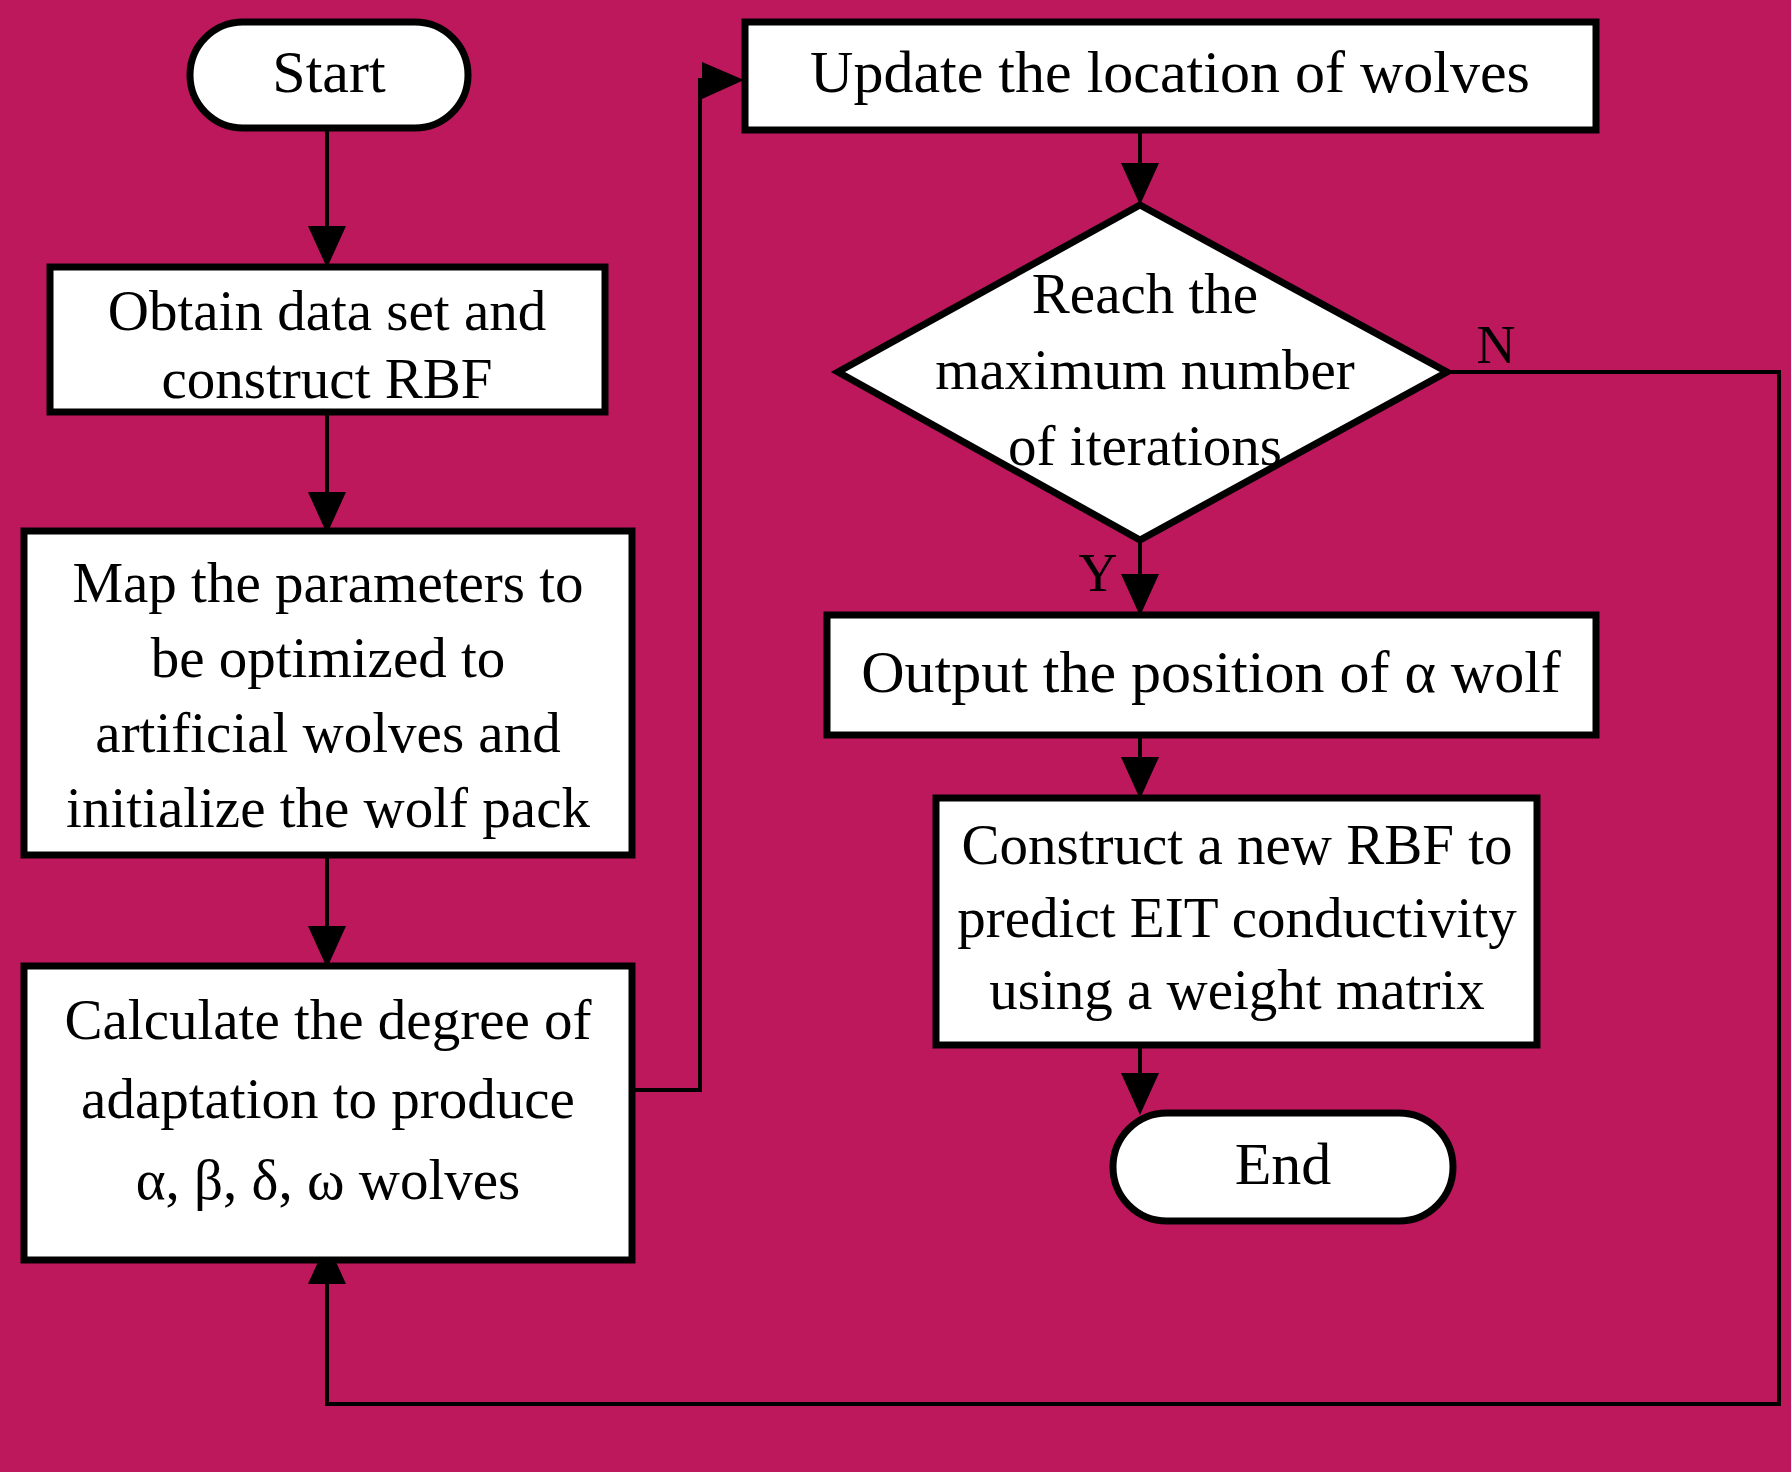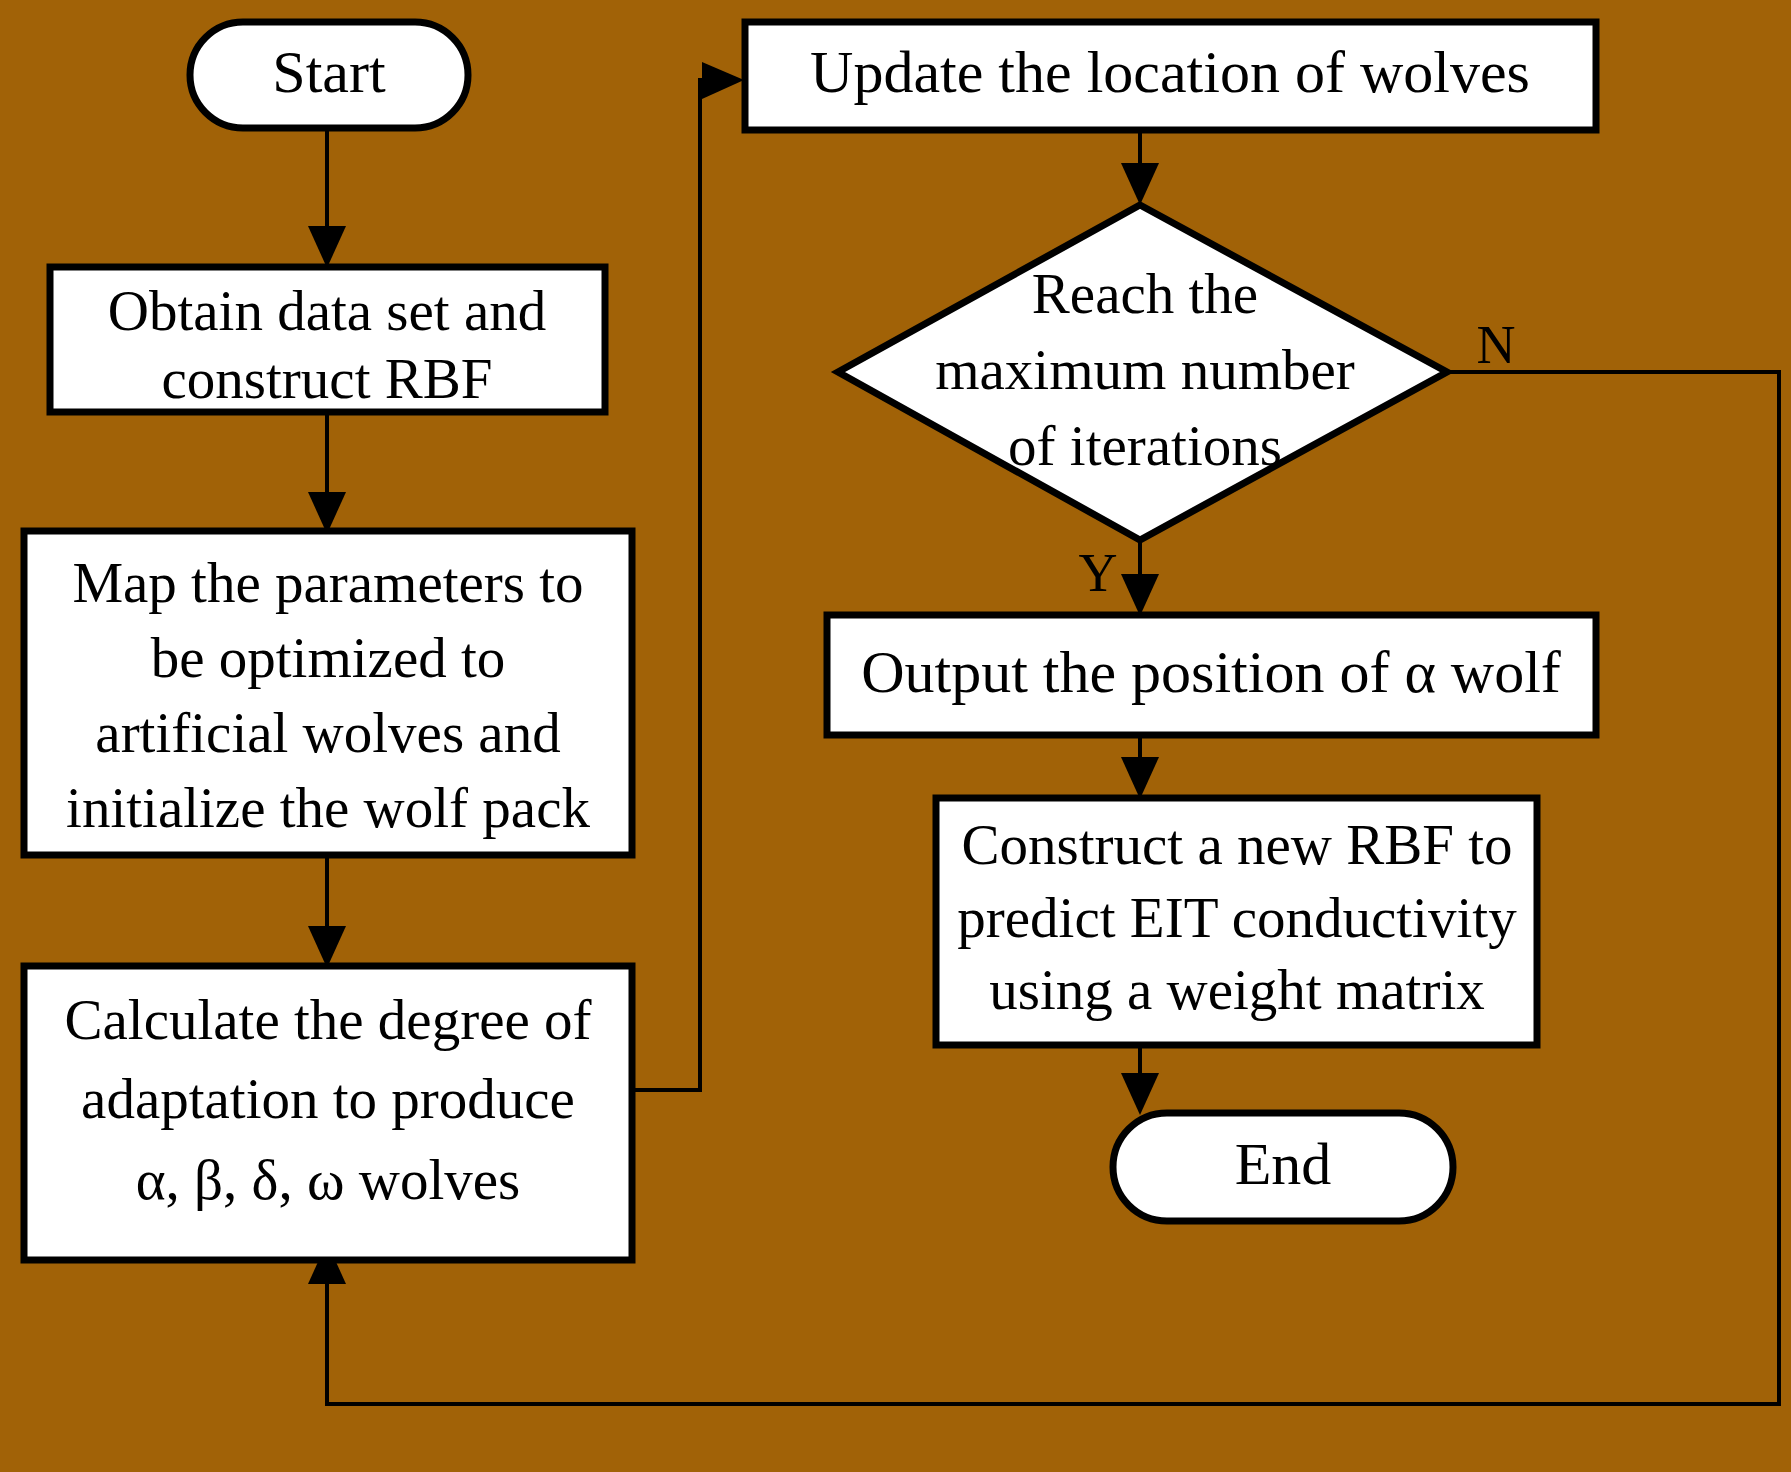--- a/index.html
+++ b/index.html
@@ -4,21 +4,21 @@
 <style>
   html, body {
     margin: 0;
     padding: 0;
     background: #ffffff;
   }
   #page {
     position: relative;
     width: 1791px;
     height: 1472px;
-    background: #a16207;
+    background: #be185d;
     font-family: "Liberation Serif", "DejaVu Serif", serif;
     overflow: hidden;
   }
   svg#flow {
     position: absolute;
     top: 0;
     left: 0;
     width: 1791px;
     height: 1472px;
   }

